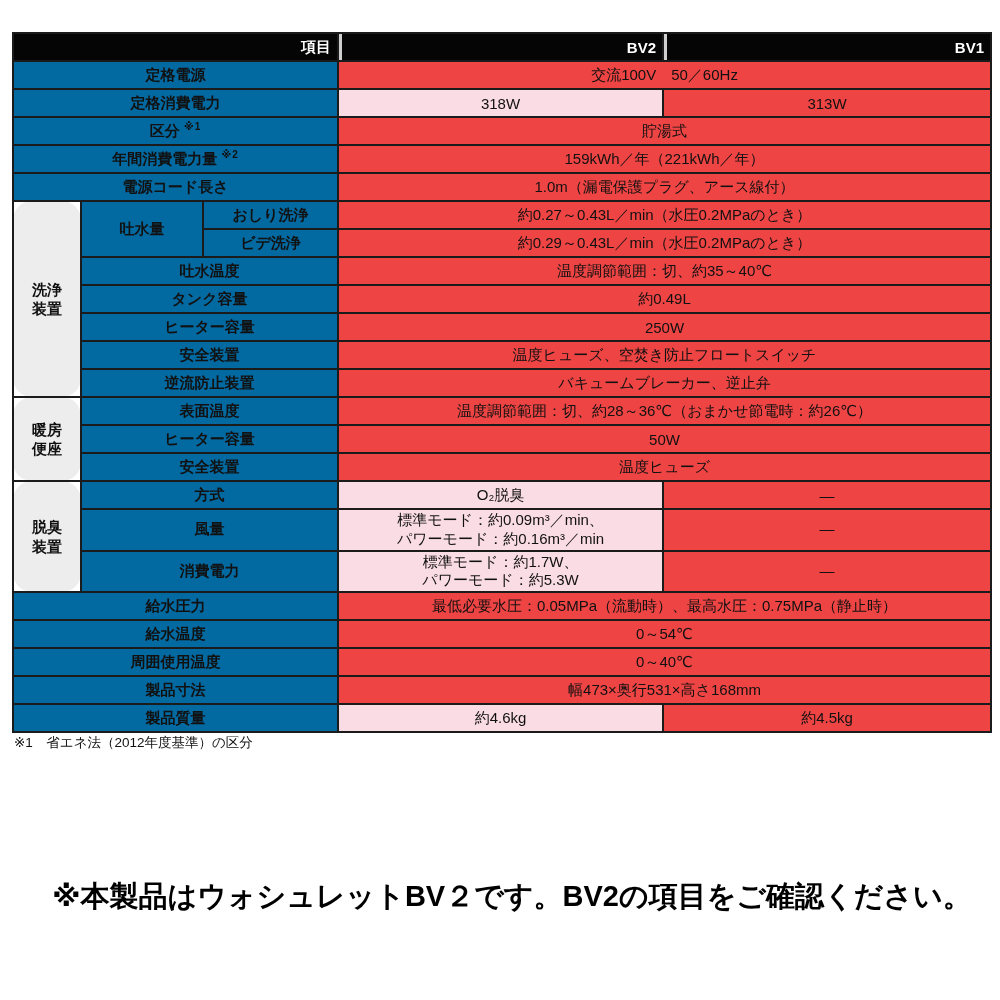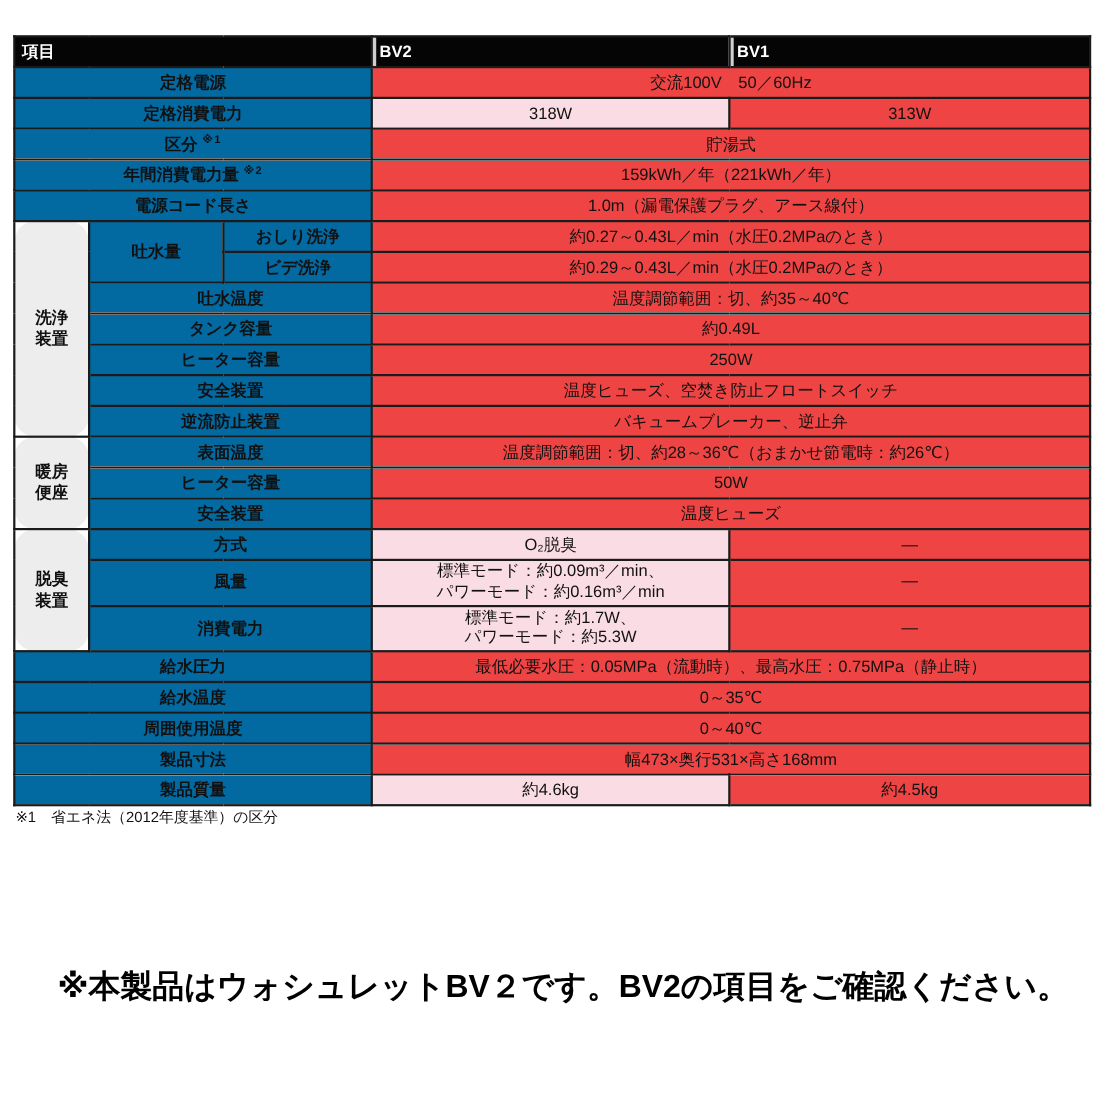--- a/index.html
+++ b/index.html
@@ -14,21 +14,21 @@
   }
   table.spec th, table.spec td{
     border:2px solid #1b1b1b;
     font-size:15px;
     padding:1px 6px;
     height:24px;
     overflow:hidden;
   }
   th.hdr{
     background:#050505;color:#ffffff;font-weight:bold;
-    text-align:left;height:25px;margin-top:16px;
+    text-align:right;height:25px;margin-top:16px;
   }
   th.hdr-sep{ box-shadow:inset 3px 0 0 #cfcfcf; }
   td.lab{
     background:#0369a1;font-weight:bold;text-align:center;white-space:nowrap;
   }
   td.grp{
     background:#ededed;font-weight:bold;text-align:center;vertical-align:middle;border-radius:19px;
   }
   .grp-label{display:inline-block;width:2em;line-height:1.3;text-align:center;}
   td.v{ text-align:center; background:#ef4444; }
@@ -151,21 +151,21 @@
     <td class="v hl tall"><span>標準モード：約1.7W、</span><br><span>パワーモード：約5.3W</span></td>
     <td class="v tall">―</td>
   </tr>
 
   <tr>
     <td class="lab" colspan="3">給水圧力</td>
     <td class="v" colspan="2">最低必要水圧：0.05MPa（流動時）、最高水圧：0.75MPa（静止時）</td>
   </tr>
   <tr>
     <td class="lab" colspan="3">給水温度</td>
-    <td class="v" colspan="2">0～35℃</td>
+    <td class="v" colspan="2">0～54℃</td>
   </tr>
   <tr>
     <td class="lab" colspan="3">周囲使用温度</td>
     <td class="v" colspan="2">0～40℃</td>
   </tr>
   <tr>
     <td class="lab" colspan="3">製品寸法</td>
     <td class="v" colspan="2">幅473×奥行531×高さ168mm</td>
   </tr>
   <tr>

